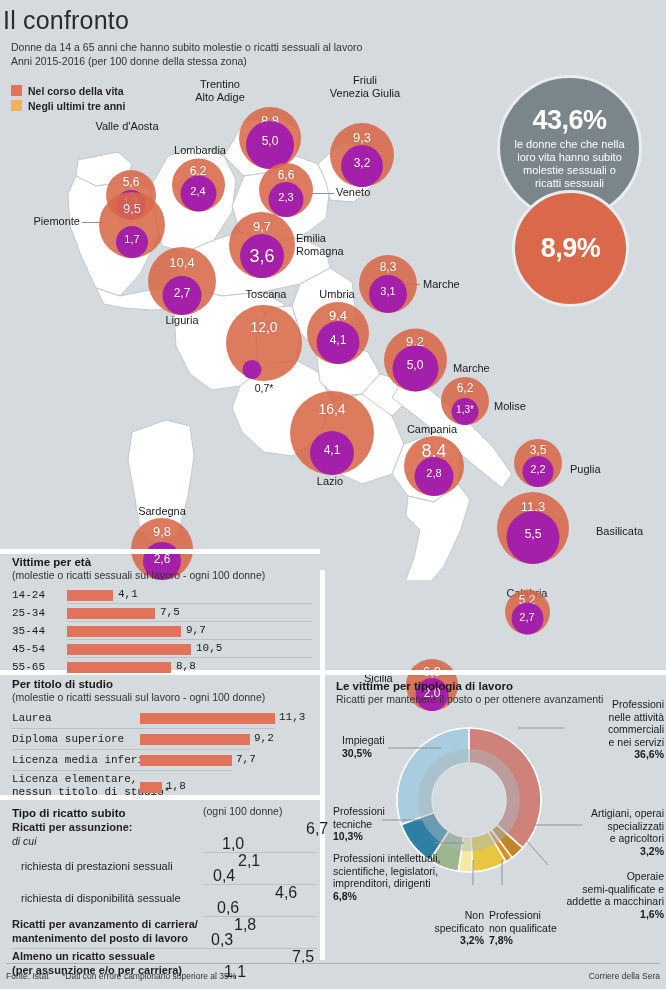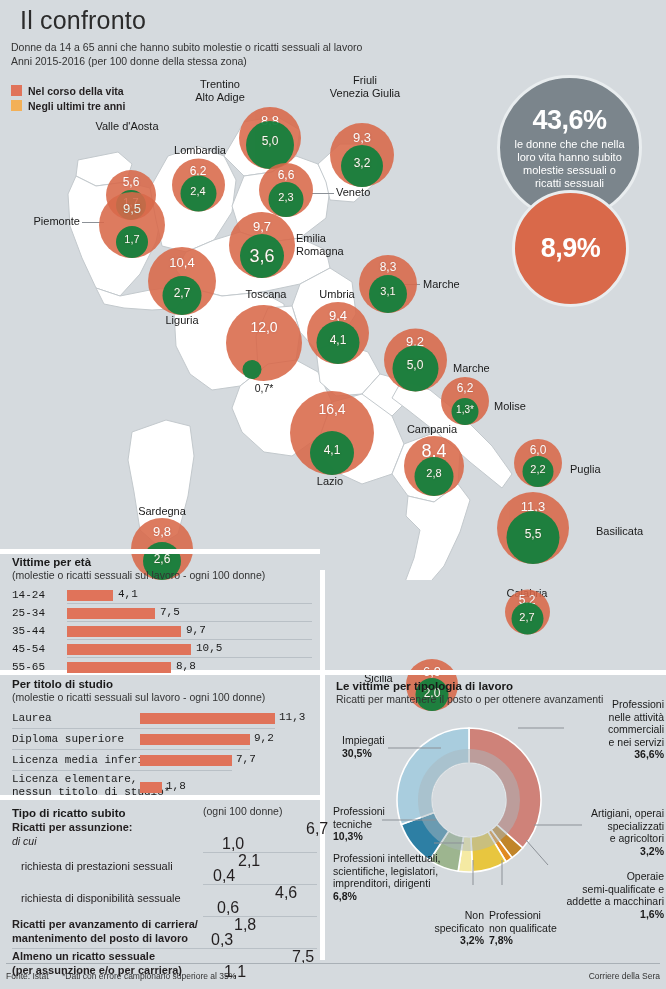--- a/index.html
+++ b/index.html
@@ -8,21 +8,21 @@
     background: #d5dade;
     font-family: "Liberation Sans", sans-serif;
     color: #231f20;
     position: relative;
     overflow: hidden;
   }
   .page { position: absolute; inset: 0; }
 
   
   #title {
-    position: absolute; left: 20px; top: 6px;
+    position: absolute; left: 3px; top: 6px;
     font-size: 25px; font-weight: 400; letter-spacing: .2px;
     color: #2b2b2b;
   }
   #subtitle {
     position: absolute; left: 11px; top: 41px;
     font-size: 10.5px; line-height: 13.5px; color: #333;
     width: 430px;
   }
   #legend { position: absolute; left: 11px; top: 83px; }
   .legend-row { display: flex; align-items: center; height: 15px; }
@@ -33,21 +33,21 @@
   #map-area { position: absolute; left: 0; top: 60px; width: 666px; height: 520px; }
   #italy-svg { position: absolute; left: 0; top: 0; }
 
   .bubble { position: absolute; transform: translate(-50%,-50%); }
   .b-outer, .b-inner {
     position: absolute; border-radius: 50%;
     left: 50%; transform: translateX(-50%);
     display: flex; align-items: flex-start; justify-content: center;
   }
   .b-outer { top: 0; background: #d9694a; opacity: .88; }
-  .b-inner { background: #15803d; opacity: .95; }
+  .b-inner { background: #a21caf; opacity: .95; }
   .b-val {
     color: #fff; font-weight: 400;
     text-shadow: 0 0 2px rgba(120,40,20,.35);
     white-space: nowrap;
   }
   .rlabel {
     position: absolute; font-size: 11px; line-height: 13px;
     color: #1a1a1a; white-space: nowrap;
   }
   .rlabel.c { transform: translateX(-50%); text-align: center; }
@@ -324,21 +324,21 @@
       <div class="b-outer" style="width:60px;height:60px;">
           <span class="b-val" style="font-size:18px;margin-top:5px;">8,4</span>
         </div>
       <div class="b-inner" style="width:39px;height:39px;bottom:0;top:auto;transform:translateX(-50%);">
           <span class="b-val" style="font-size:11px;margin-top:10px;">2,8</span>
         </div>
     </div>
 
     <div class="bubble" style="left:538px; top:403px; width:48px; height:48px;">
       <div class="b-outer" style="width:48px;height:48px;">
-          <span class="b-val" style="font-size:12px;margin-top:4px;">6,0</span>
+          <span class="b-val" style="font-size:12px;margin-top:4px;">3,5</span>
         </div>
       <div class="b-inner" style="width:31px;height:31px;bottom:0;top:auto;transform:translateX(-50%);">
           <span class="b-val" style="font-size:11px;margin-top:7px;">2,2</span>
         </div>
     </div>
 
     <div class="bubble" style="left:533px; top:468px; width:72px; height:72px;">
       <div class="b-outer" style="width:72px;height:72px;">
           <span class="b-val" style="font-size:13px;margin-top:7px;">11,3</span>
         </div>

